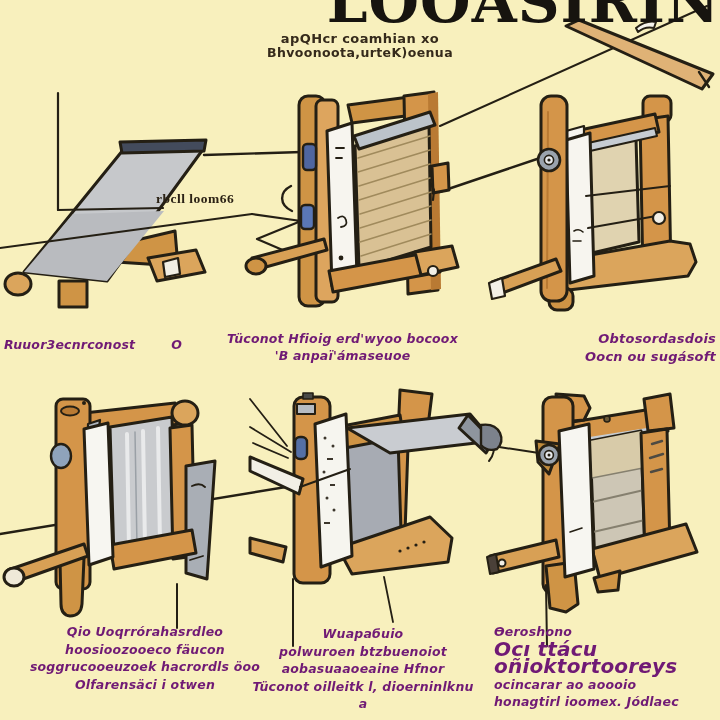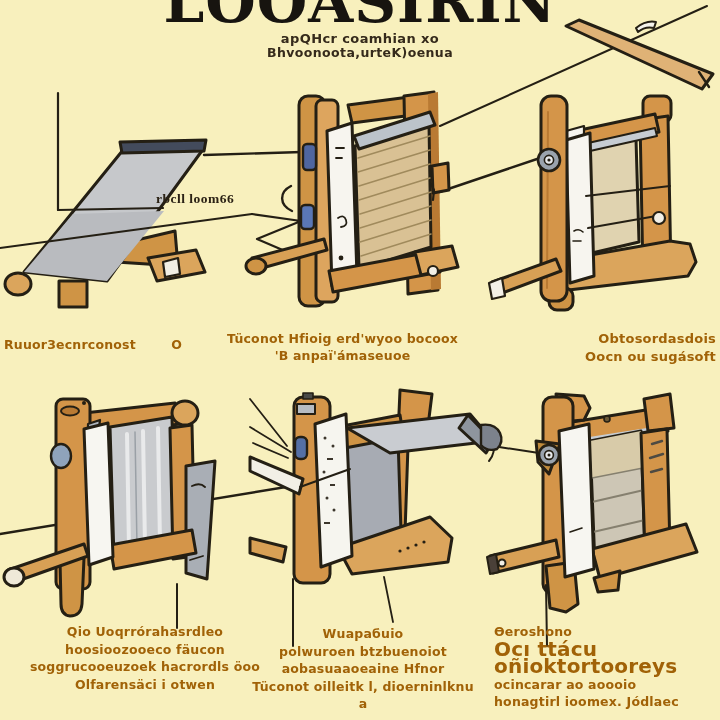--- a/index.html
+++ b/index.html
@@ -5,32 +5,32 @@
   html,body{margin:0;padding:0;background:#ddd;}
   .canvas{
     position:relative;width:720px;height:720px;overflow:hidden;
     background:#f8f0bd;
     font-family:"DejaVu Sans",sans-serif;
   }
   svg.art{position:absolute;left:0;top:0;}
   .txt{position:absolute;color:#2e2518;font-weight:700;}
   .title-clip{
     position:absolute;left:0;top:0;width:720px;height:29px;
-    overflow:hidden;text-align:center;
+    overflow:hidden;text-align:right;
   }
   .title{
     font-family:"DejaVu Serif",serif;font-weight:700;
     font-size:58px;line-height:1;margin-top:-27px;
     color:#17140f;letter-spacing:1px;white-space:nowrap;
   }
   .subtitle{left:0;top:31px;width:720px;text-align:center;
     font-size:13px;letter-spacing:.4px;color:#352a1b;}
   .subtitle.l2{top:45px;font-size:12.5px;}
   .inline-label{left:156px;top:191px;font-size:13.5px;letter-spacing:.5px;color:#2b2215;font-family:Liberation Serif, serif;}
-  .cap{font-size:12.5px;line-height:17px;letter-spacing:.2px;color:#a16207;}
+  .cap{font-size:12.5px;line-height:17px;letter-spacing:.2px;color:#701a75;font-style:italic;}
   .cap-tl{left:4px;top:336px;width:178px;display:flex;justify-content:space-between;}
   .cap-tm{left:205px;top:330px;width:275px;text-align:center;}
   .cap-tr{left:530px;top:330px;width:186px;text-align:right;font-size:13px;line-height:18px;}
   .cap-bl{left:0px;top:623px;width:246px;text-align:center;line-height:17.5px;padding-left:22px;}
   .cap-bm{left:240px;top:625px;width:246px;text-align:center;line-height:17.5px;}
   .cap-br{left:494px;top:623px;width:226px;text-align:left;line-height:17.5px;}
   .cap-br .big{font-size:20px;}
 </style>
 </head>
 <body>

